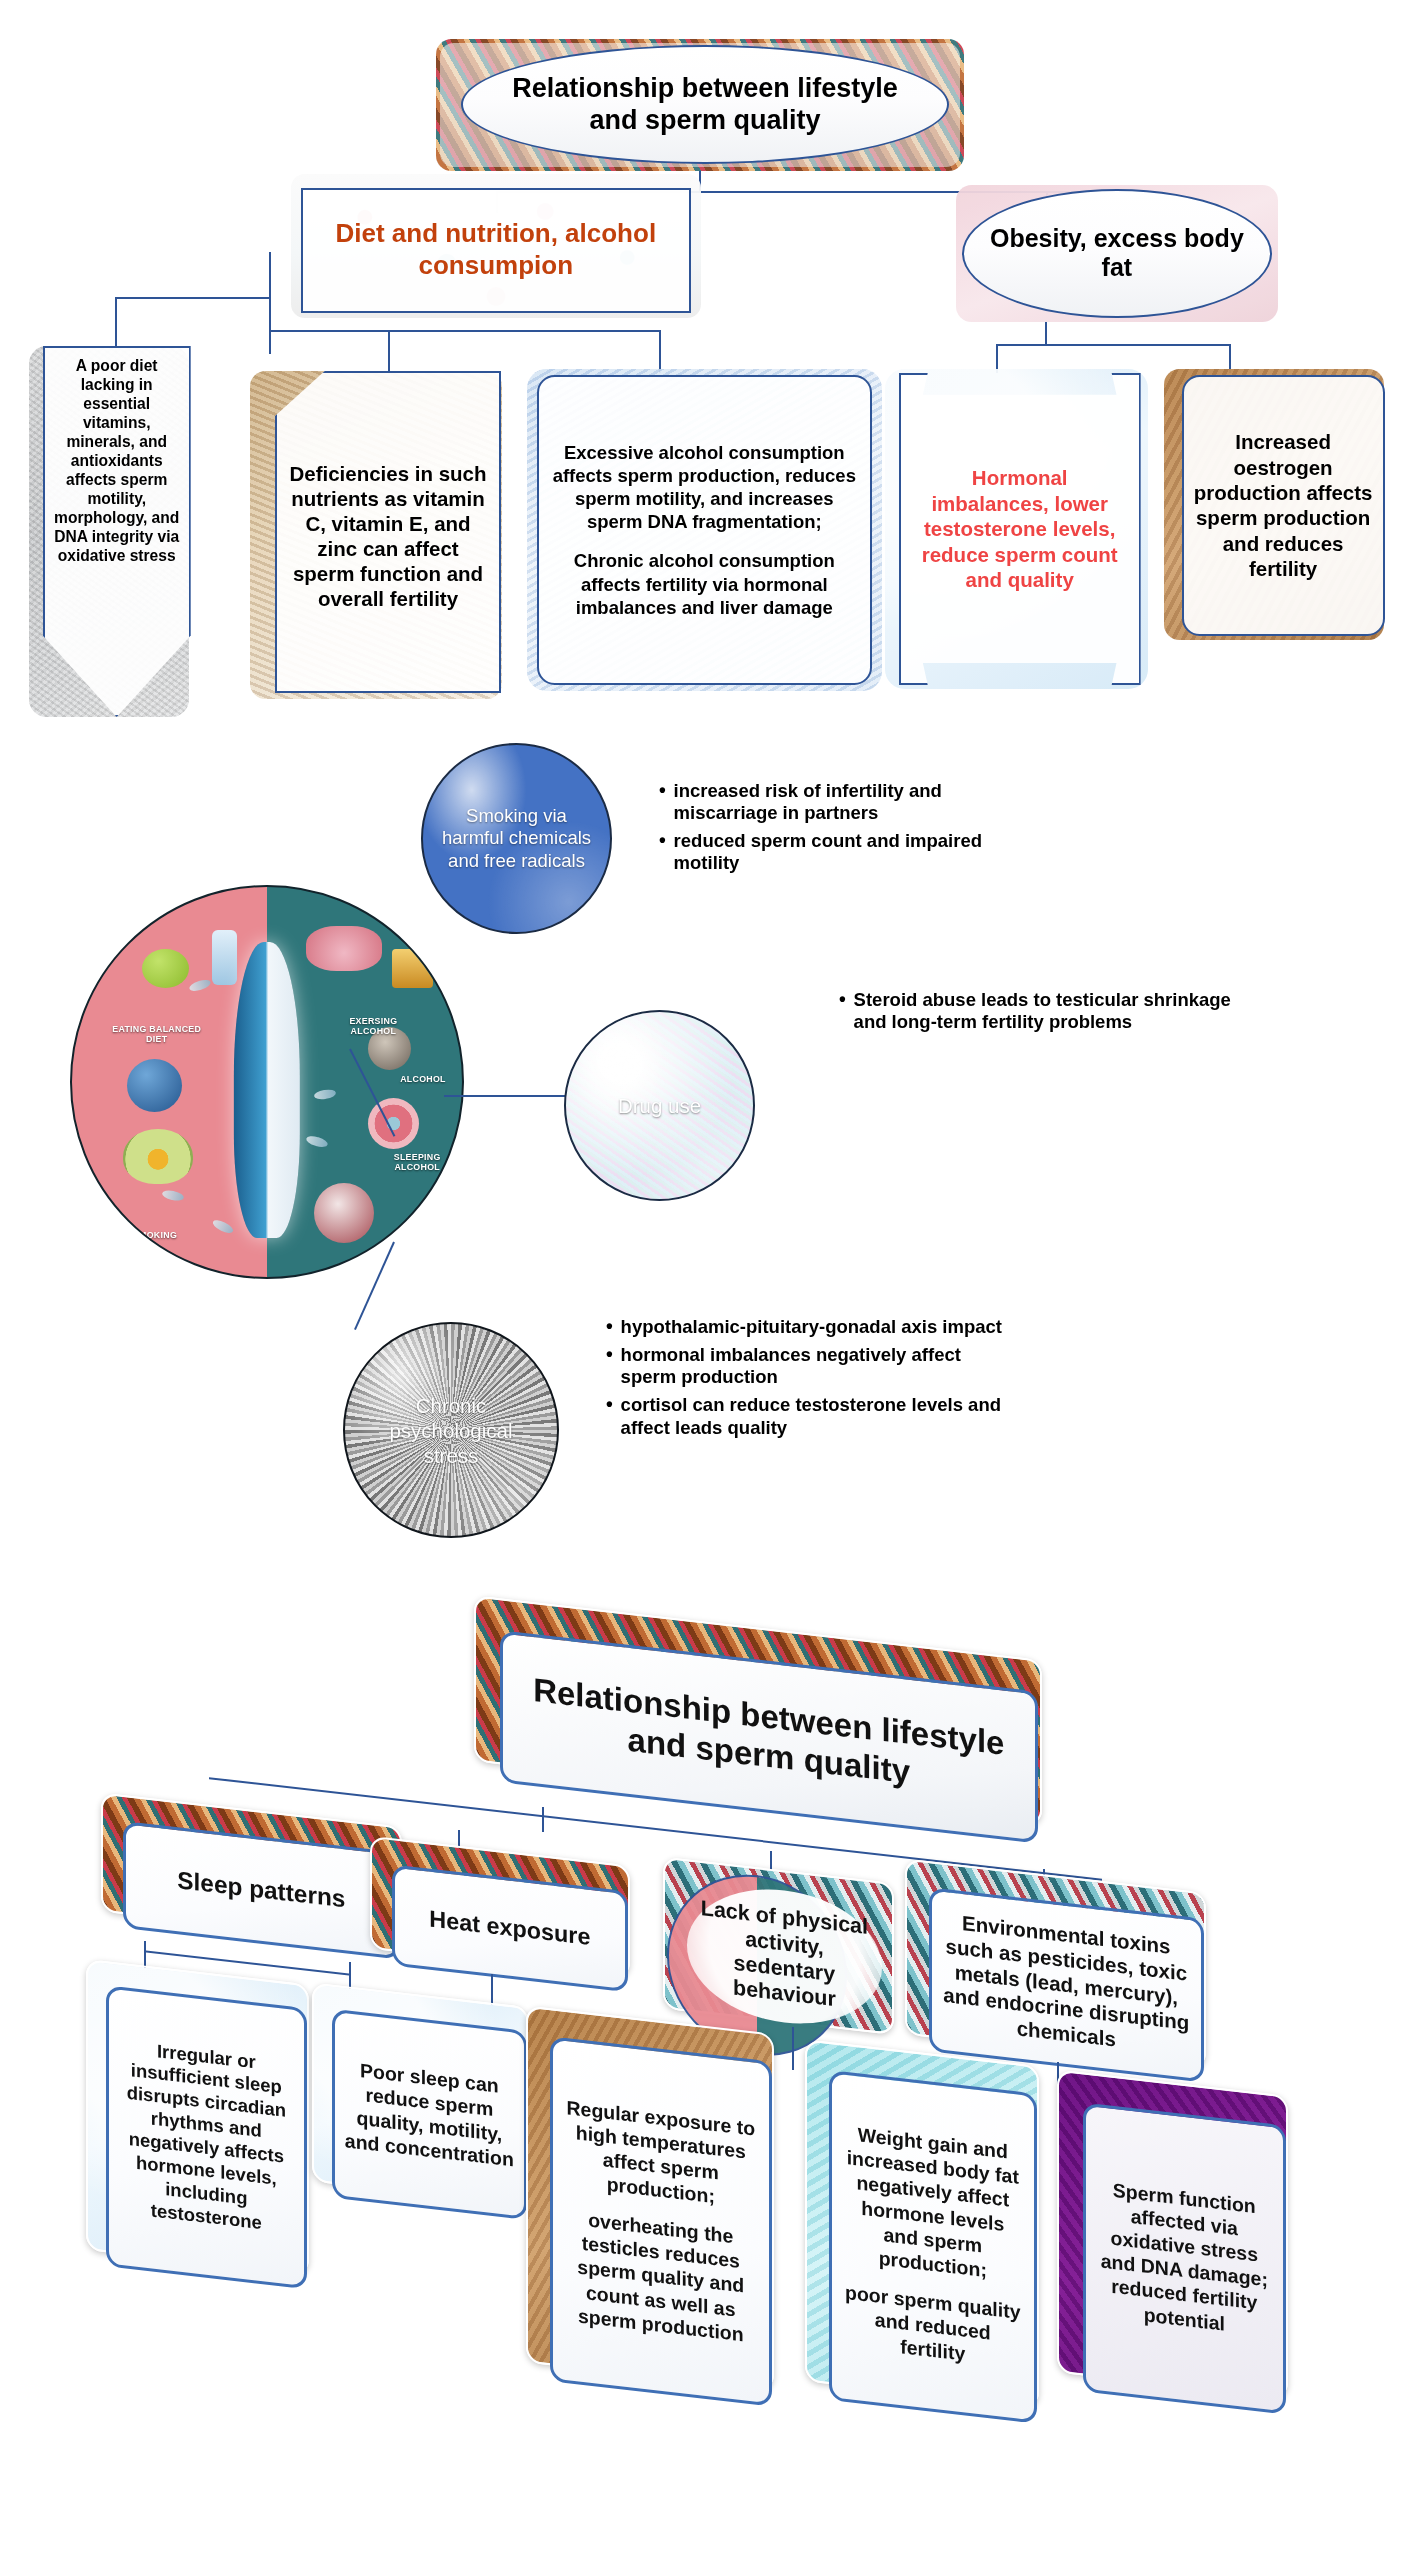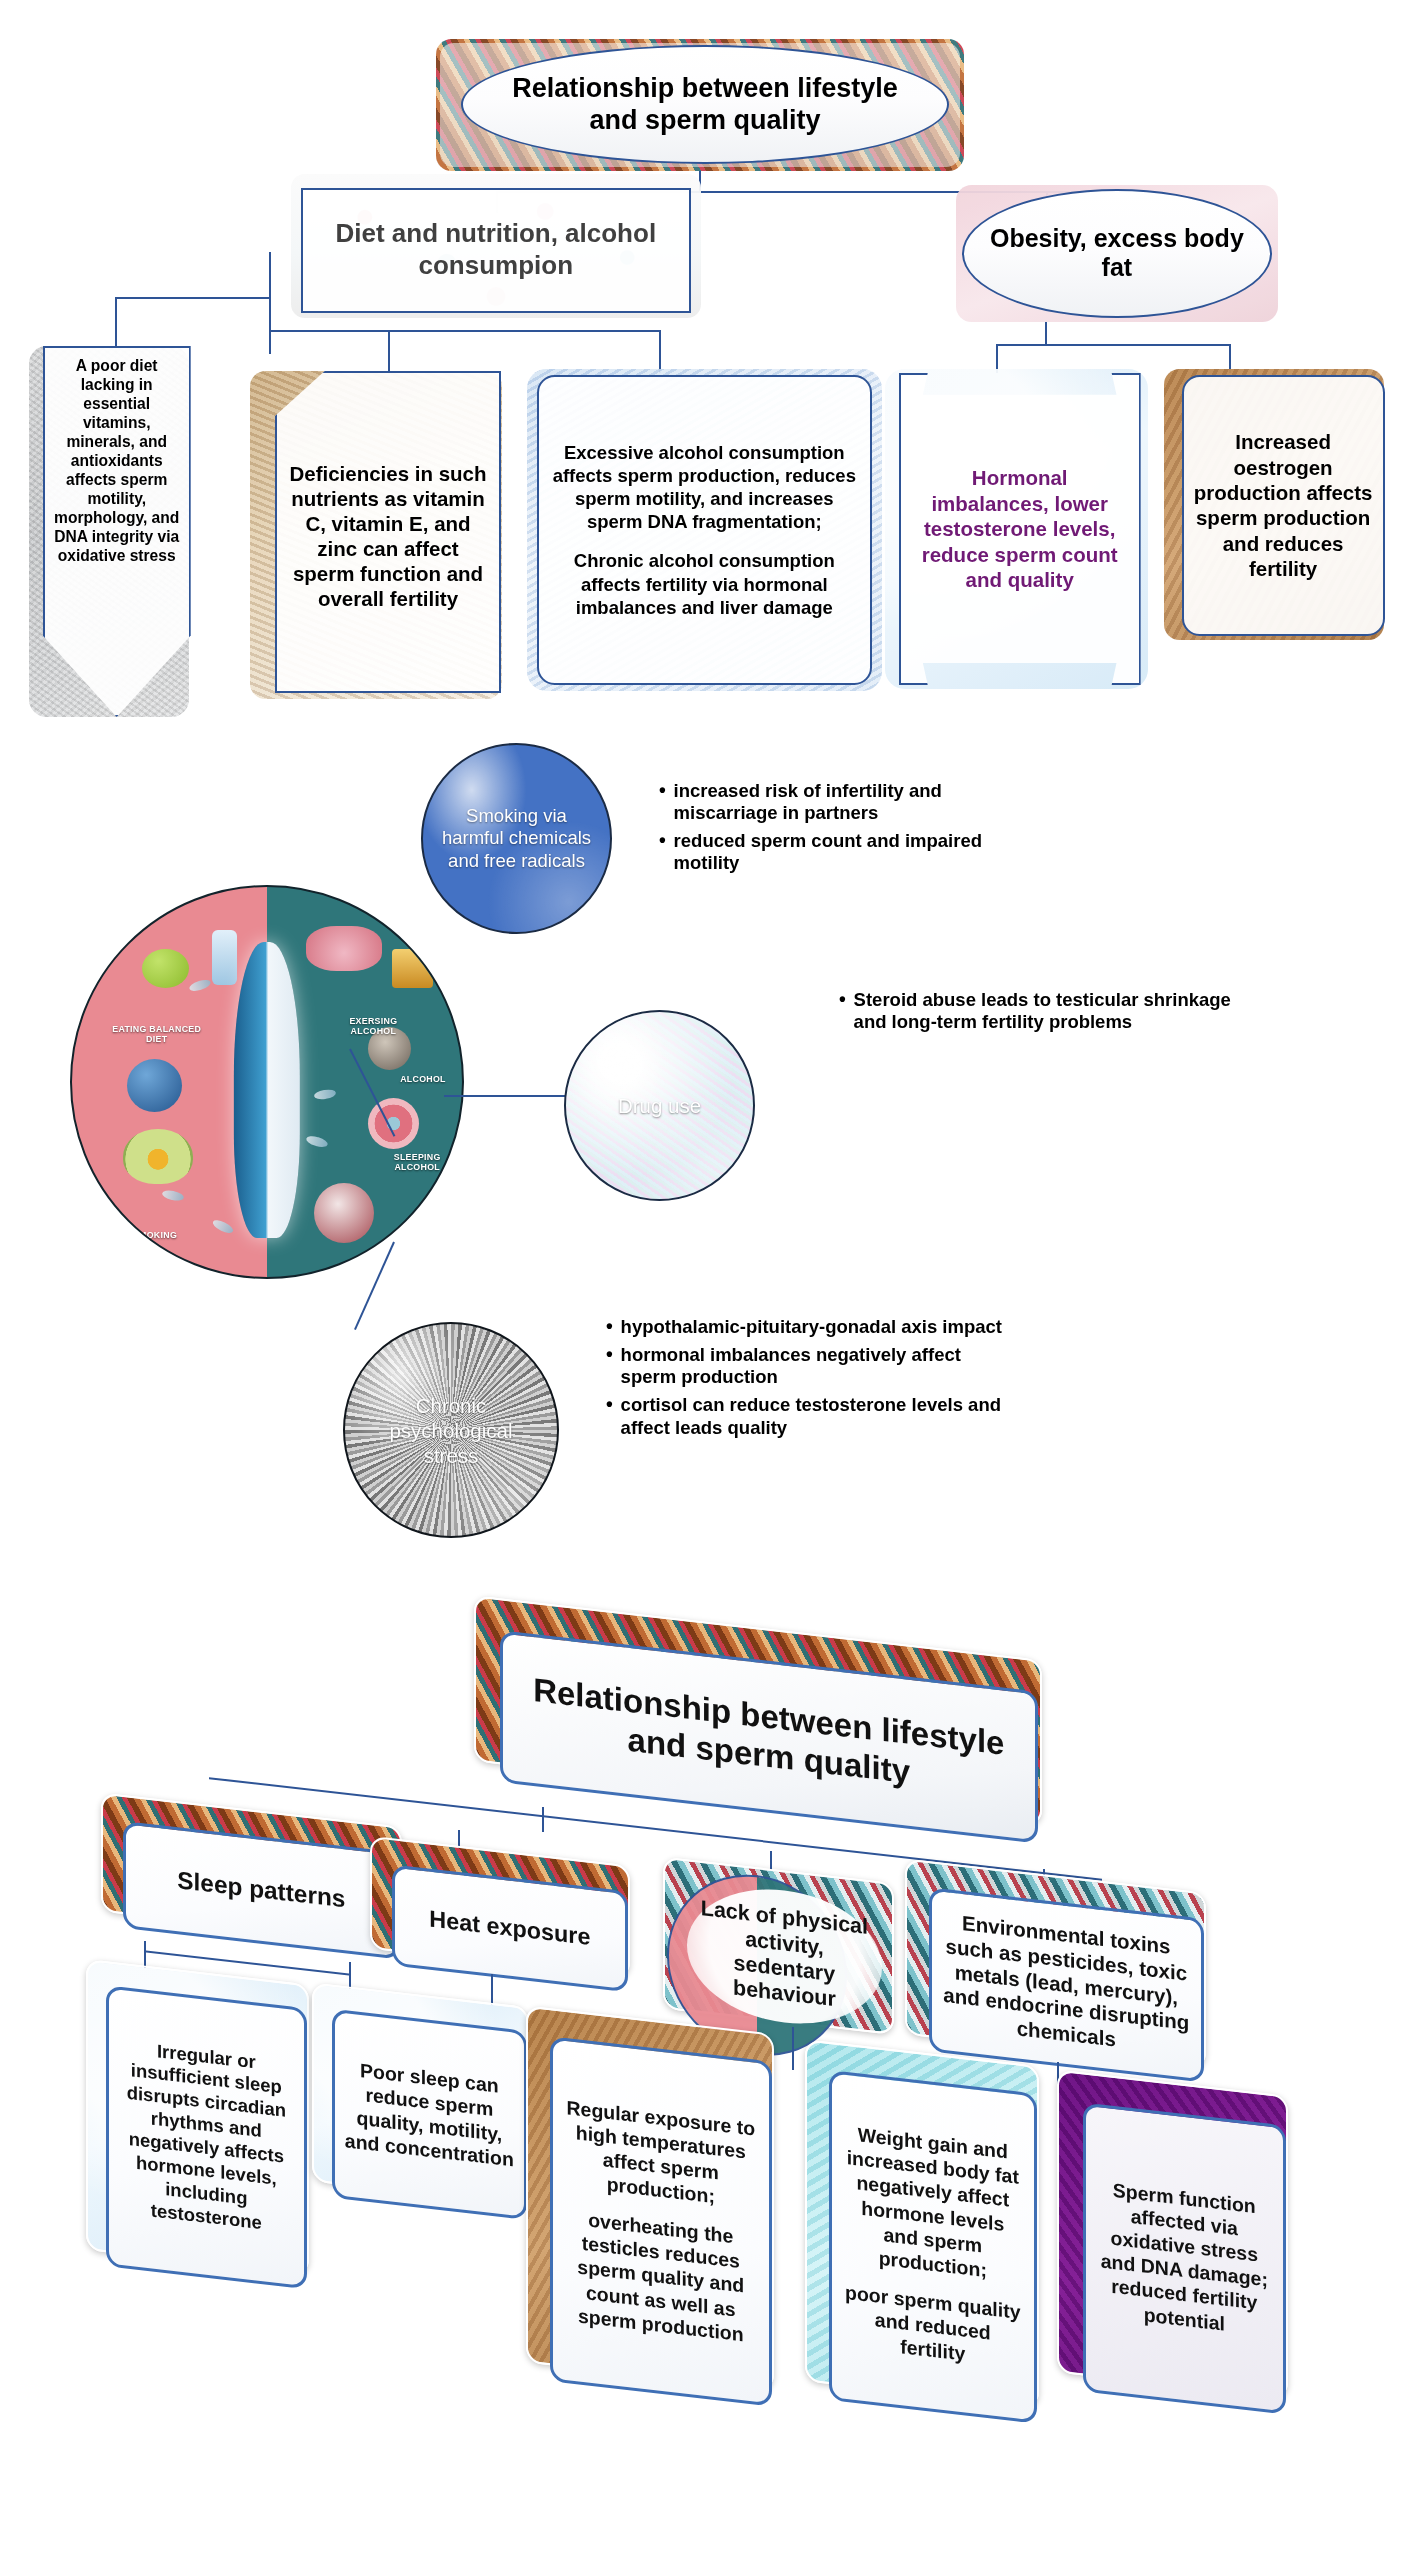--- a/index.html
+++ b/index.html
@@ -78,21 +78,21 @@
   .oval{
     position:absolute;border:2.9px solid #2e5496;border-radius:50%;
     background:linear-gradient(180deg,#ffffff 0%,#fdfdfe 45%,#f0f2f5 100%);
     display:flex;align-items:center;justify-content:center;text-align:center;
     font-weight:bold;color:#000;box-sizing:border-box;
   }
   .rectcard{
     position:absolute;border:2px solid #2e5496;box-sizing:border-box;
     background:rgba(255,255,255,.90);
     display:flex;align-items:center;justify-content:center;text-align:center;
-    font-weight:bold;color:#404040;
+    font-weight:bold;color:#c2410c;
   }
   .connector{position:absolute;background:#2e5496;}
   .conn-v{width:2px;}
   .conn-h{height:2px;}
 
   
   .arrow-down{
     position:absolute;border:2px solid #2e5496;box-sizing:border-box;
     background:rgba(255,255,255,.93);
     clip-path:polygon(0 0,100% 0,100% 78%,50% 100%,0 78%);
@@ -113,21 +113,21 @@
     background:rgba(255,255,255,.93);
     display:flex;flex-direction:column;align-items:center;justify-content:center;
     text-align:center;font-weight:bold;color:#000;padding:7.8px 9.8px;
   }
   
   .plaque{
     position:absolute;border:2px solid #2e5496;box-sizing:border-box;
     background:rgba(255,255,255,.93);
     clip-path:polygon(0 0,12% 0,10% 7%,90% 7%,88% 0,100% 0,100% 100%,88% 100%,90% 93%,10% 93%,12% 100%,0 100%);
     display:flex;align-items:center;justify-content:center;text-align:center;
-    font-weight:bold;color:#701a75;padding:13.7px 11.7px;
+    font-weight:bold;color:#ef4444;padding:13.7px 11.7px;
   }
 
   
   .circle{
     position:absolute;border-radius:50%;box-sizing:border-box;
     display:flex;align-items:center;justify-content:center;text-align:center;
   }
   .circle .clabel{
     position:relative;z-index:3;color:#ffffff;font-weight:normal;
     text-shadow:0 1px 2px rgba(0,0,0,.45);line-height:1.22;

